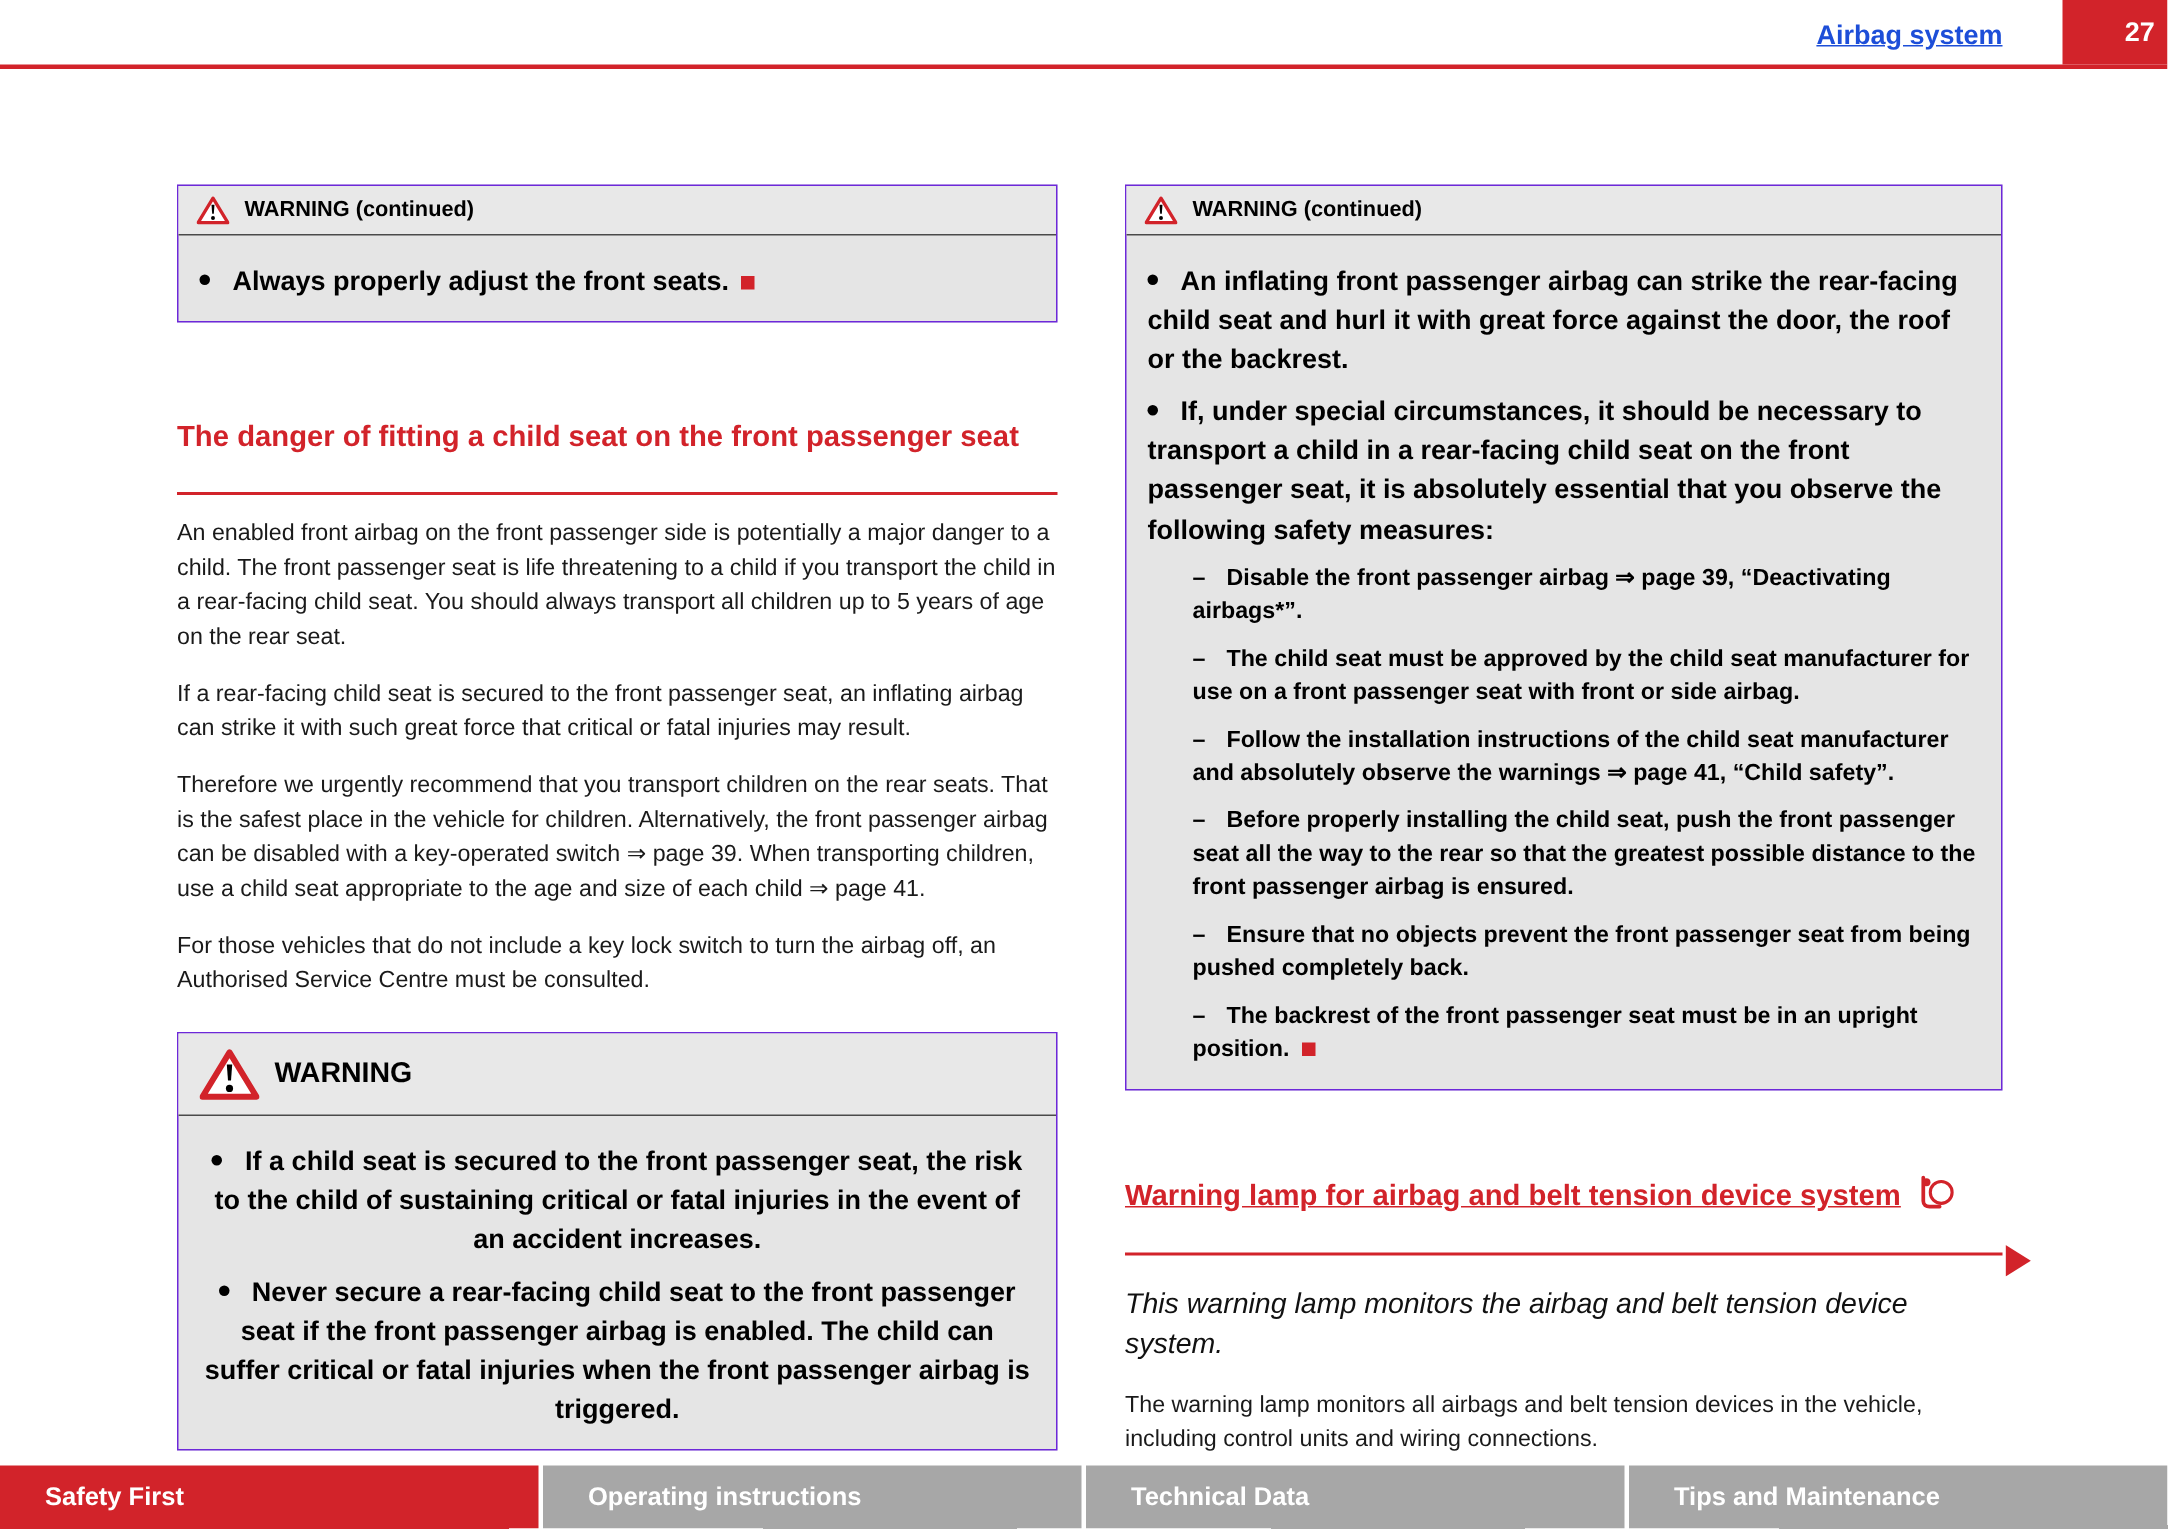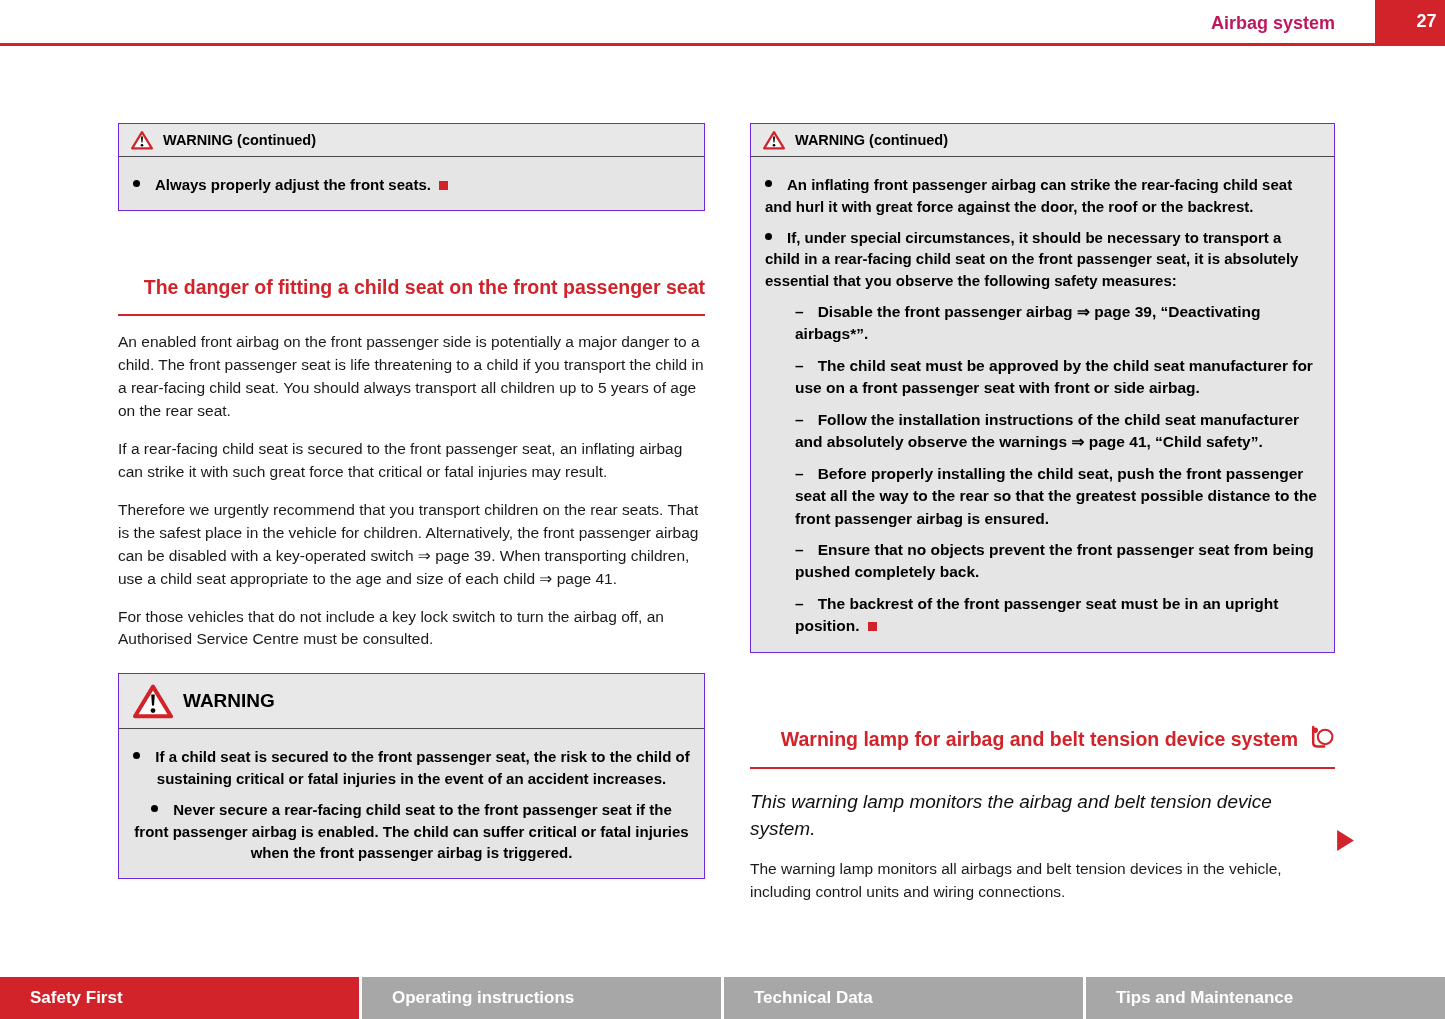--- a/index.html
+++ b/index.html
@@ -7,21 +7,21 @@
   body {
     font-family:"Liberation Sans", sans-serif;
     background:#ffffff;
     color:var(--text,#1a1a1a);
     position:relative;
     overflow:hidden;
   }
   
   .hdr-title {
     position:absolute; top:13px; right:110px;
-    font-size:18px; font-weight:bold; color:#be185d;
+    font-size:18px; font-weight:bold; color:#1d4ed8;text-decoration:underline;
   }
   .page-num-box {
     position:absolute; top:0; right:0; width:70px; height:43px;
     background:var(--accent,#d2232a); color:#fff;
     display:flex; align-items:center; justify-content:center;
     font-size:18px; font-weight:bold;padding-left:33px;
   }
   .hdr-rule {
     position:absolute; top:43px; left:0; width:100%; height:3px;
     background:var(--accent,#d2232a);
@@ -36,43 +36,43 @@
     border-bottom:1px solid #4a4a4a;
     padding:6px 12px;
     display:flex; align-items:center; gap:10px;
     font-weight:bold; font-size:14.5px; color:#000;
   }
   .warn-head.big { padding:9px 14px; font-size:19px; }
   .warn-body { padding:8px 14px 14px 14px; }
   .tri-sm { width:22px; height:20px; flex:0 0 auto; }
   .tri-lg { width:40px; height:36px; flex:0 0 auto; }
   .bullet-item {
-    margin-top:9px; font-weight:bold; font-size:15px; line-height:1.45; color:#000;
+    margin-top:9px; font-weight:bold; font-size:18px; line-height:1.45; color:#000;
   }
   .bullet {
     display:inline-block; width:7px; height:7px; border-radius:50%;
     background:#000; margin-right:15px; vertical-align:3px;
   }
   .measure {
     margin:9px 0 0 30px; font-weight:bold; font-size:15.5px; line-height:1.45; color:#000;
   }
   .measure .dash { margin-right:14px; }
   .end-square {
     display:inline-block; width:9px; height:9px;
     background:var(--accent,#d2232a); margin-left:8px;
   }
   
   .section-heading {
     color:var(--accent,#d2232a); font-size:19.5px; font-weight:bold;
-    line-height:1.25; padding-bottom:15px;
+    line-height:1.25; padding-bottom:25px;
     border-bottom:2px solid var(--accent,#d2232a);
-    display:flex; align-items:flex-end; gap:10px;justify-content:flex-end;
+    display:flex; align-items:flex-end; gap:10px;
   }
   .mt-gap1 { margin-top:64px; }
-  .mt-gap2 { margin-top:72px; }
+  .mt-gap2 { margin-top:56px;text-decoration:underline; }
   .lead {
     margin-top:19px; font-style:italic; font-size:19px; line-height:1.45; color:#111;
   }
   .body-text p { margin-top:15px; font-size:15.5px; line-height:1.48; }
   .warn-box.mt { margin-top:22px;text-align:center; }
   .airbag-svg { width:27px; height:27px; flex:0 0 auto; }
   
   .continue-arrow { position:absolute; left:1337px; top:830px; width:17px; height:21px; }
   
   .footer {

